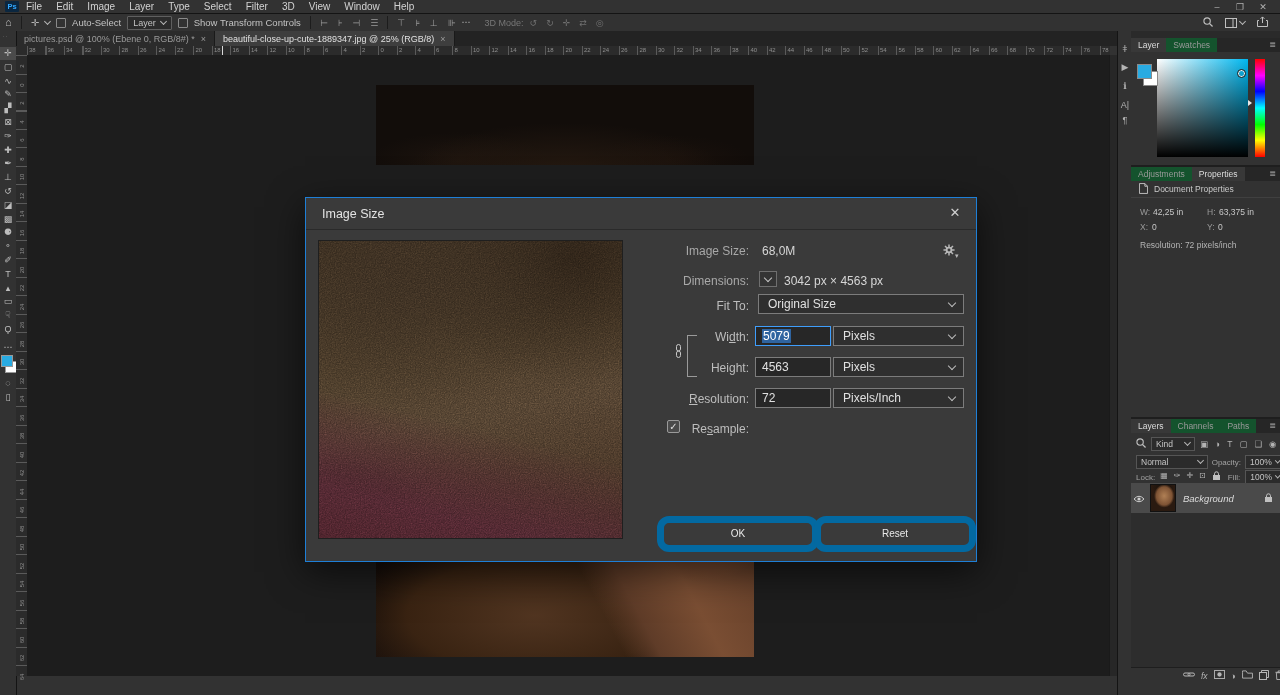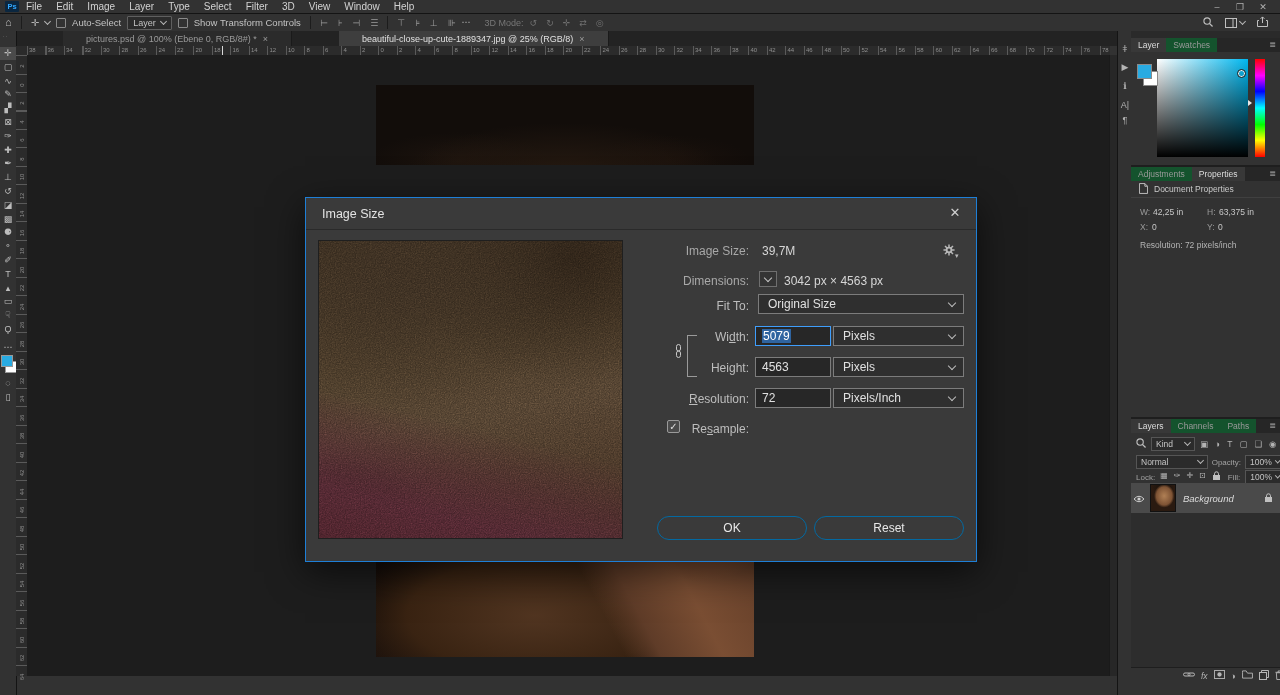--- a/index.html
+++ b/index.html
@@ -22,22 +22,22 @@
   .opt-sep{width:1px;height:13px;background:#1c1c1c;margin:0 3px;}
   .chk{width:8px;height:8px;border:1px solid #8a8a8a;border-radius:1px;display:inline-block;}
   .dd-mini{display:inline-flex;align-items:center;gap:5px;border:1px solid #5f5f5f;background:#2b2b2b;
            height:12px;padding:0 5px;border-radius:1px;font-size:9px;}
   .chev{width:5px;height:5px;border-right:1.3px solid #b5b5b5;border-bottom:1.3px solid #b5b5b5;
         transform:rotate(45deg);display:inline-block;margin-top:-3px;}
   .chev.sm{width:4px;height:4px;}
   .dim{color:#777;}
   
   #tabbar{left:16px;top:31px;width:1101px;height:15px;background:#232323;display:flex;font-size:9px;}
-  .doc-tab{display:flex;align-items:center;gap:6px;padding:0 23px;border-right:1px solid #1a1a1a;
-           background:#2b2b2b;color:#9a9a9a;white-space:nowrap;margin-left:47px;}
+  .doc-tab{display:flex;align-items:center;gap:6px;padding:0 8px;border-right:1px solid #1a1a1a;
+           background:#2b2b2b;color:#9a9a9a;white-space:nowrap;}
   .doc-tab.active{background:#3e3e3e;color:#e0e0e0;}
   .tab-close{color:#9a9a9a;font-size:9px;}
   
   #toolbar{left:0;top:31px;width:16px;height:664px;background:#323232;border-right:1px solid #141414;}
   .tool{position:absolute;left:0;width:16px;height:13px;font-size:9px;color:#bdbdbd;text-align:center;line-height:13px;}
   #toolbar-grip{position:absolute;left:3px;top:2px;color:#6d6d6d;font-size:6px;letter-spacing:1px;}
   
   #ruler-corner{left:16px;top:46px;width:11px;height:9px;background:#2b2b2b;border-right:1px solid #444;border-bottom:1px solid #444;}
   #ruler-h{left:27px;top:46px;width:1083px;height:9px;background:#2b2b2b;border-bottom:1px solid #444;
            background-image:repeating-linear-gradient(to right,#5a5a5a 0 1px,rgba(0,0,0,0) 1px 18.5px);}
@@ -83,22 +83,22 @@
   .dlg-label{position:absolute;font-size:12px;color:#bdbdbd;text-align:right;}
   .dlg-value{position:absolute;font-size:12px;color:#d6d6d6;}
   .dlg-key{text-decoration:underline;}
   .dlg-input{position:absolute;width:68px;height:18px;background:#272727;border:1px solid #7c7c7c;
              font-size:12px;color:#e0e0e0;line-height:18px;padding-left:6px;}
   .dlg-input.sel{border-color:#3f9efc;}
   .sel-text{background:#2f64a0;color:#fff;padding:0 1px;}
   .dlg-dd{position:absolute;height:18px;background:#2f2f2f;border:1px solid #7c7c7c;font-size:12px;
           color:#e0e0e0;line-height:18px;padding-left:9px;}
   .dlg-dd .chev{position:absolute;right:8px;top:8px;border-color:#bbb;}
-  .pill-btn{position:absolute;width:148px;height:22px;border:1px solid #0369a1;border-radius:12px;
-            font-size:12px;color:#e8e8e8;text-align:center;line-height:22px;background:rgba(0,0,0,0);}
+  .pill-btn{position:absolute;width:148px;height:22px;border:7px solid #0369a1;border-radius:12px;
+            font-size:10px;color:#e8e8e8;text-align:center;line-height:22px;background:rgba(0,0,0,0);}
   #dim-chev{position:absolute;left:453px;top:73px;width:16px;height:14px;border:1px solid #6f6f6f;
             display:flex;align-items:center;justify-content:center;background:#343434;}
   #link-bracket{position:absolute;left:381px;top:137px;width:9px;height:42px;
                 border-left:1px solid #9a9a9a;}
   #link-bracket::before,#link-bracket::after{content:"";position:absolute;left:0;width:9px;height:1px;background:#9a9a9a;}
   #link-bracket::before{top:0;} #link-bracket::after{bottom:0;}
   #chain-icon{position:absolute;left:368px;top:145px;background:#3a3a3a;padding:1px 0;}
   #resample-chk{position:absolute;left:361px;top:222px;width:11px;height:11px;border:1px solid #9a9a9a;
                 border-radius:2px;color:#dedede;font-size:10px;line-height:11px;text-align:center;background:#4a4a4a;}
   
@@ -379,21 +379,21 @@
       <svg width="303" height="297">
         <filter id="grain">
             <feTurbulence type="fractalNoise" baseFrequency="0.8" numOctaves="2" stitchTiles="stitch"></feTurbulence>
           <feColorMatrix type="matrix" values="0 0 0 0 0  0 0 0 0 0  0 0 0 0 0  0.55 0.55 0.55 0 0"></feColorMatrix>
           </filter>
         <rect width="303" height="297" filter="url(#grain)" opacity="0.5"></rect>
       </svg>
     </div>
 
     <span class="dlg-label" style="left:340px;top:46px;width:103px;color:#a8a8a8;">Image Size:</span>
-    <span class="dlg-value" style="left:456px;top:46px;">39,7M</span>
+    <span class="dlg-value" style="left:456px;top:46px;">68,0M</span>
     <span class="ab" style="left:637px;top:44px;" id="dlg-gear"><svg width="12" height="12" viewBox="0 0 13 13">
           <g stroke="#b8b8b8" stroke-width="1.6">
             <line x1="6.5" y1="0.5" x2="6.5" y2="12.5"></line>
             <line x1="0.5" y1="6.5" x2="12.5" y2="6.5"></line>
             <line x1="2.2" y1="2.2" x2="10.8" y2="10.8"></line>
             <line x1="10.8" y1="2.2" x2="2.2" y2="10.8"></line>
           </g>
           <circle cx="6.5" cy="6.5" r="3.6" fill="#b8b8b8"></circle>
           <circle cx="6.5" cy="6.5" r="1.6" fill="#3a3a3a"></circle>
         </svg><span style="color:#b8b8b8;font-size:7px;vertical-align:bottom;">▾</span></span>

